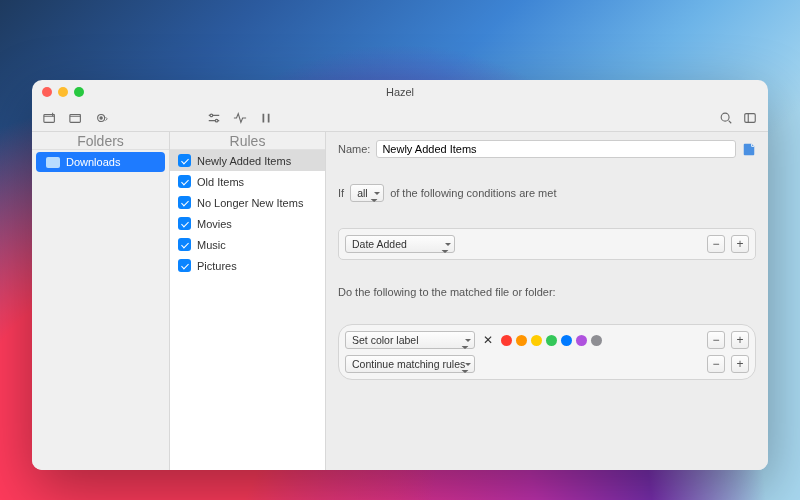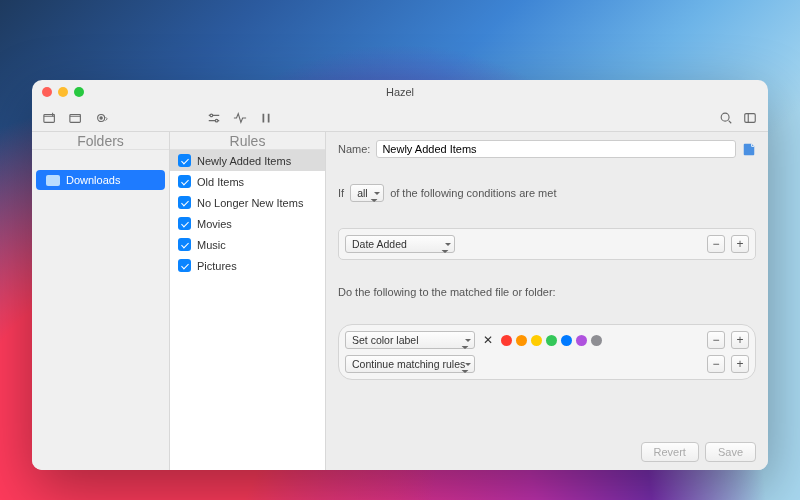--- a/index.html
+++ b/index.html
@@ -16,21 +16,21 @@
 .tl-close{background:#ff5f57}.tl-min{background:#febc2e}.tl-max{background:#28c840}
 .title { font-size:11px; color:#4a4a4a; font-weight:500; }
 .toolbar { height:28px; display:flex; align-items:center; padding:0 10px; gap:8px; border-bottom:1px solid #d8d8d8; }
 .toolbar .spacer{flex:1}
 .toolbar .grp{display:flex;gap:10px;align-items:center}
 .tb-icon{width:16px;height:16px;display:flex;align-items:center;justify-content:center;color:#6a6a6a;cursor:pointer}
 .tb-icon svg{width:14px;height:14px;stroke:currentColor;fill:none;stroke-width:1.3}
 .content{flex:1;display:flex;min-height:0}
 .folders{width:138px;background:#f0f0f0;border-right:1px solid #d8d8d8;display:flex;flex-direction:column}
 .col-header{height:18px;font-size:14px;color:#888;text-align:center;line-height:18px;border-bottom:1px solid #e0e0e0;background:#f0f0f0}
-.folder-item{display:flex;align-items:center;gap:6px;padding:4px 10px;margin:20px 4px;border-radius:4px;cursor:pointer}
+.folder-item{display:flex;align-items:center;gap:6px;padding:4px 10px;margin:2px 4px;border-radius:4px;cursor:pointer}
 .folder-item.sel{background:#1e7bff;color:#fff}
 .folder-icon{width:14px;height:11px;background:#5ac8fa;border-radius:2px;position:relative}
 .folder-item.sel .folder-icon{background:#b8dcff}
 .rules{width:156px;background:#fff;border-right:1px solid #d8d8d8;display:flex;flex-direction:column}
 .rule-item{display:flex;align-items:center;gap:6px;padding:4px 8px;cursor:pointer}
 .rule-item.sel{background:#dcdcdc}
 .chk{width:13px;height:13px;background:#0a84ff;border-radius:3px;display:flex;align-items:center;justify-content:center;flex-shrink:0}
 .chk::after{content:"";width:3px;height:6px;border:solid #fff;border-width:0 1.5px 1.5px 0;transform:rotate(45deg);margin-top:-1px}
 .editor{flex:1;background:#ededed;padding:8px 12px;display:flex;flex-direction:column;gap:26px;overflow:auto}
 .row{display:flex;align-items:center;gap:6px}
@@ -210,19 +210,15 @@
           <span class="sq-btn">+</span>
         </div>
         <div class="act-row">
           <span class="popup" style="width:130px">Continue matching rules</span>
           <span class="flex1"></span>
           <span class="sq-btn">−</span>
           <span class="sq-btn">+</span>
         </div>
       </div>
 
-      <div class="footer-btns">
-        <button class="btn">Revert</button>
-        <button class="btn">Save</button>
-      </div>
     </div>
   </div>
 </div>
 
 </body></html>

